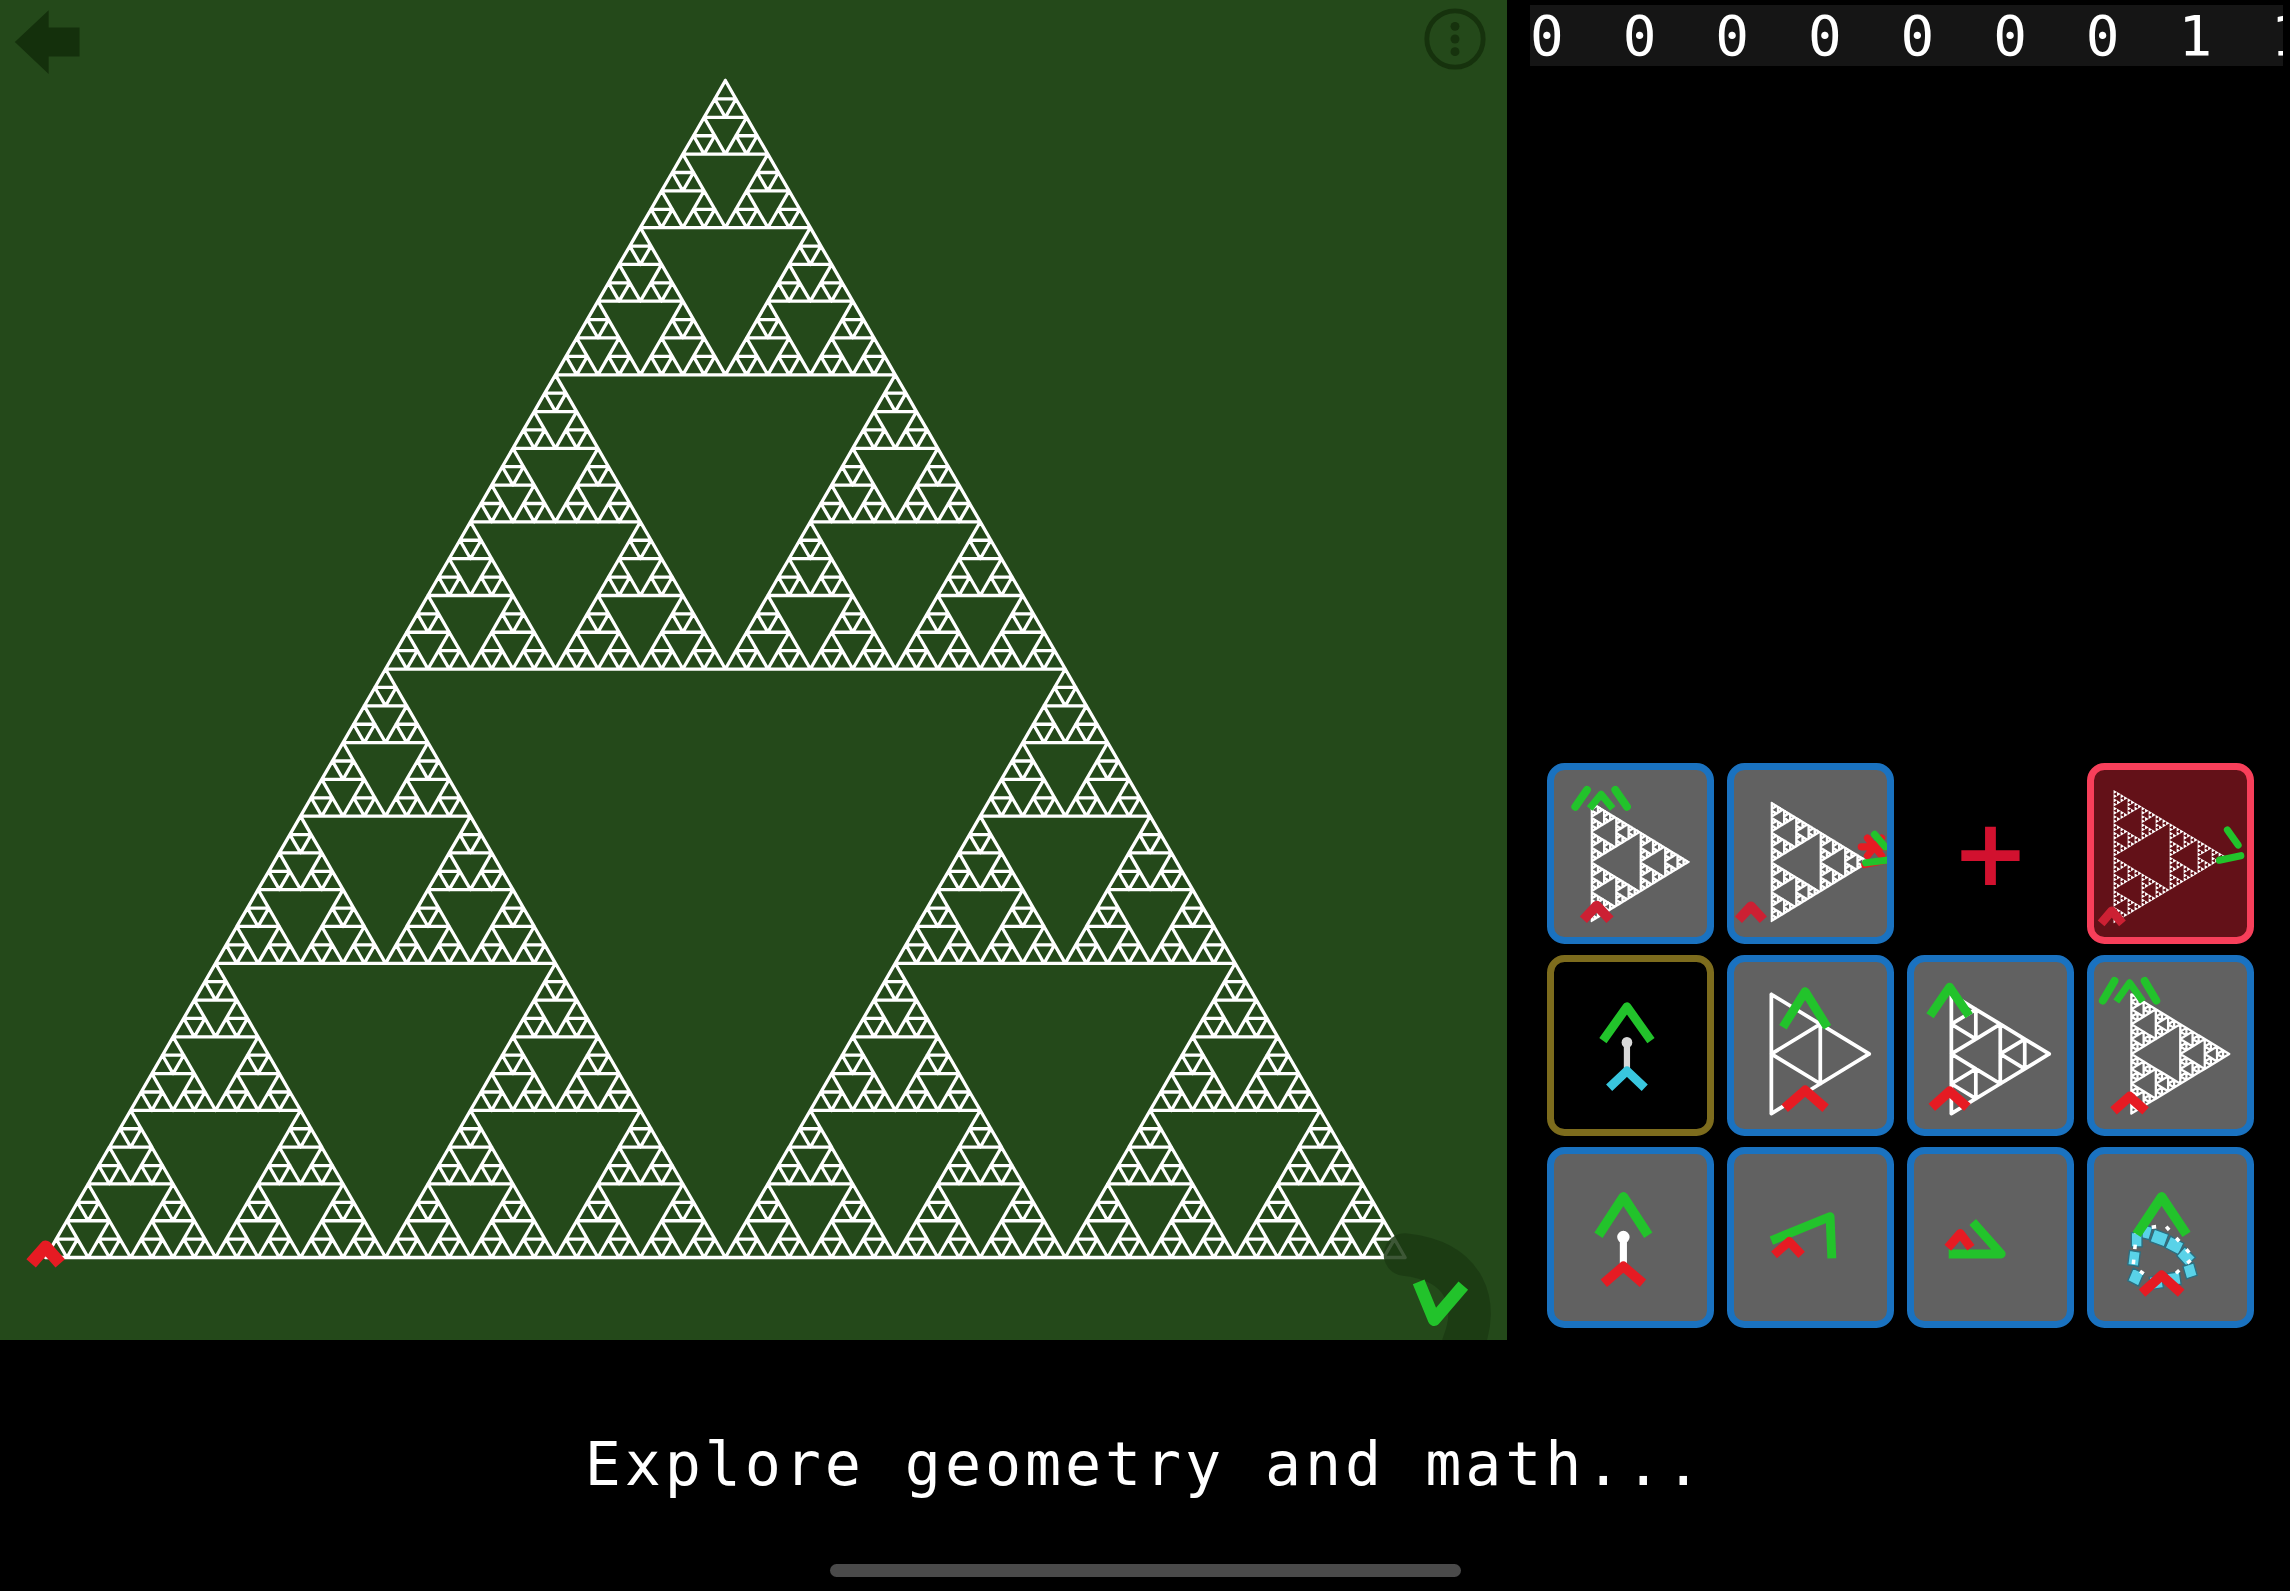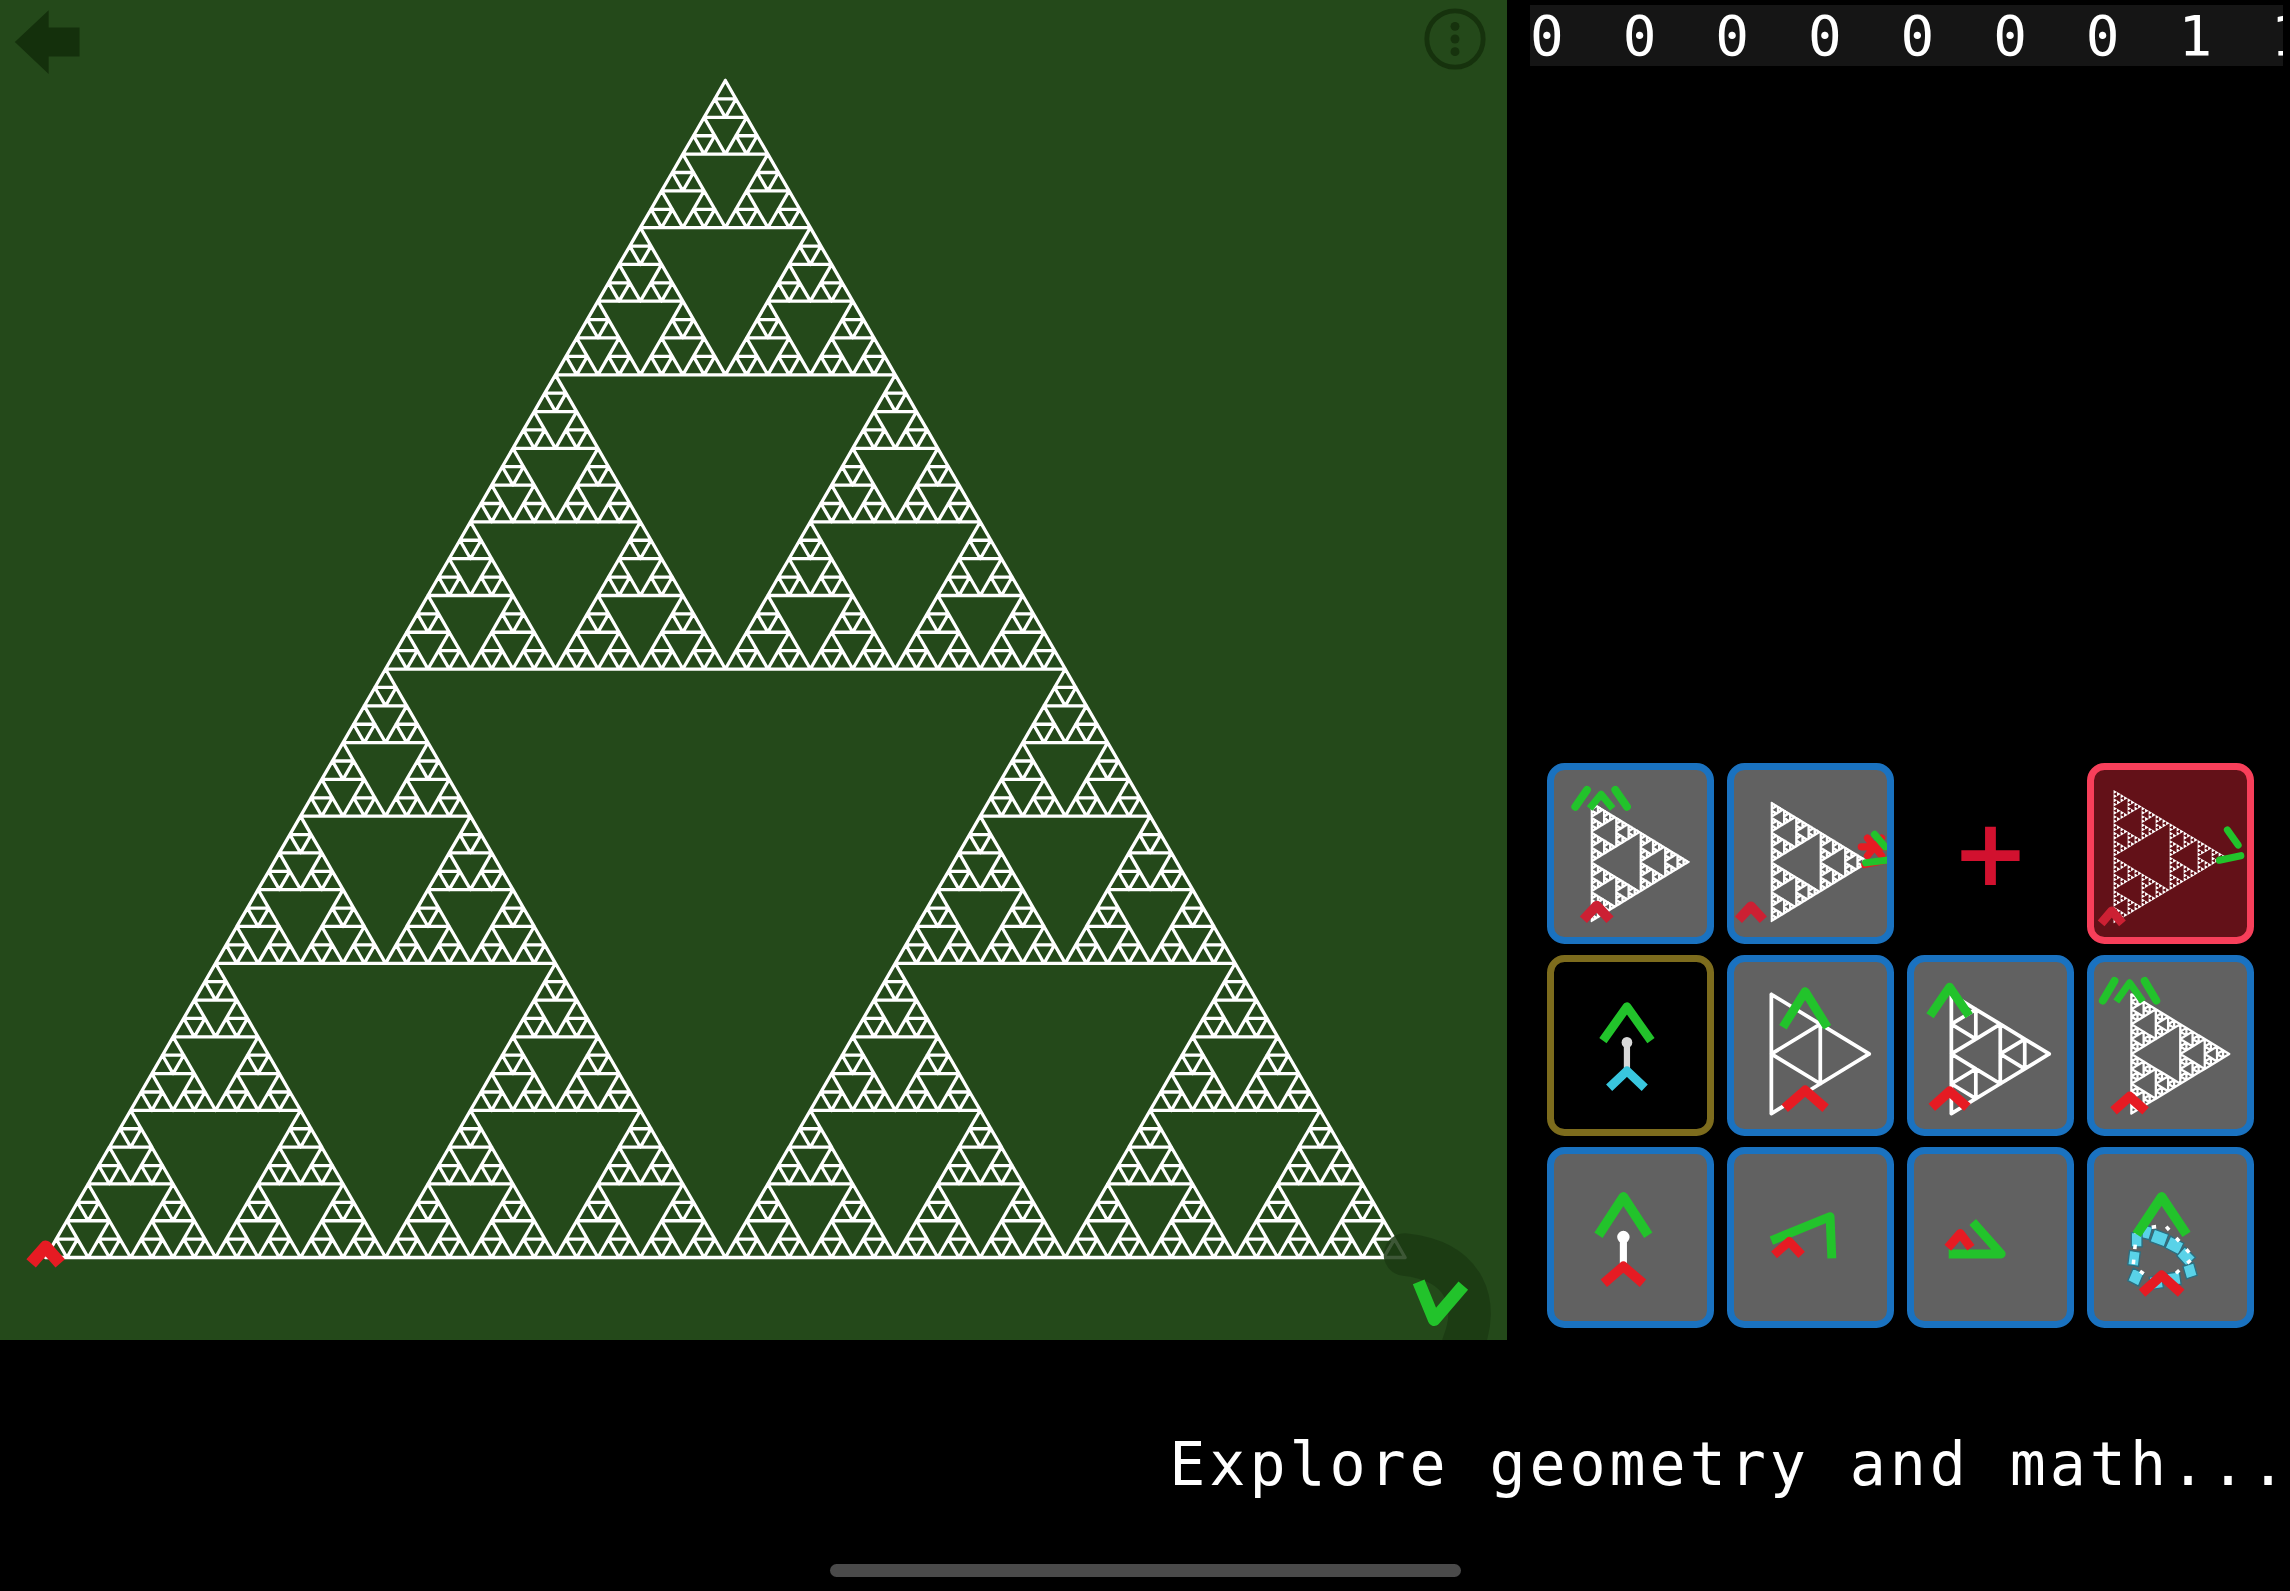--- a/index.html
+++ b/index.html
@@ -145,21 +145,21 @@
     top: 1340px;
     width: 2290px;
     height: 251px;
     background: #000000;
   }
   #status-text {
     position: absolute;
     left: 0;
     top: 89px;
     width: 2290px;
-    text-align: right;
+    text-align: center;
     color: #ffffff;
     font-family: "DejaVu Sans Mono", monospace;
     font-size: 60px;
     letter-spacing: 3.9px;
     white-space: pre;
   }
   #home-indicator {
     position: absolute;
     left: 830px;
     top: 1564px;

